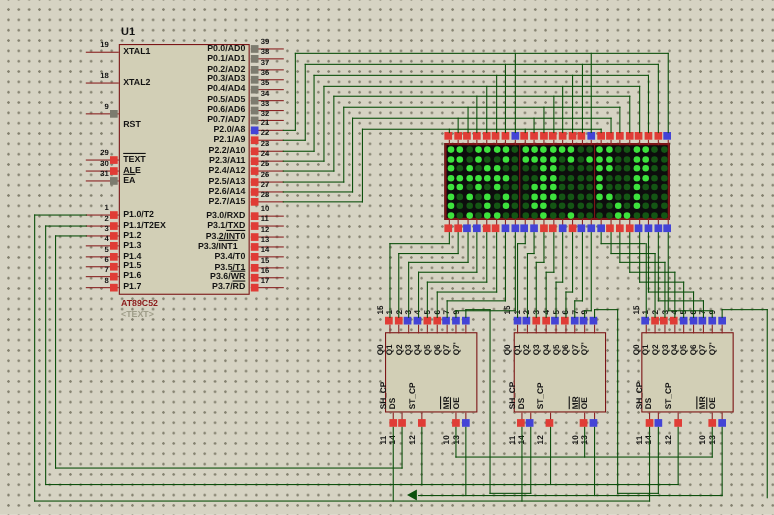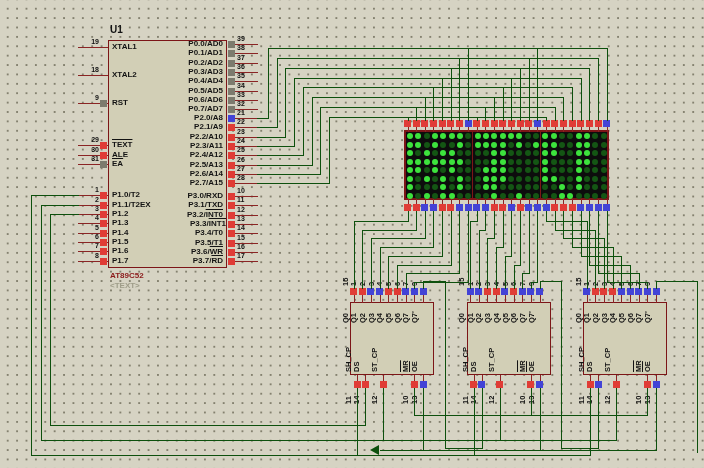--- a/index.html
+++ b/index.html
@@ -29,21 +29,21 @@
 <div class="body abs" style="left: 108px; top: 40px; width: 119px; height: 228px;"></div>
     <div class="abs" style="left: 78px; top: 47px; width: 30px; height: 1px; background: var(--stub);"></div>
     <div class="lbl num" style="left: 84px; top: 38px; width: 15px; text-align: right;">19</div>
     <div class="lbl" style="left: 112px; top: 43px;">XTAL1</div>
     <div class="abs" style="left: 78px; top: 75px; width: 30px; height: 1px; background: var(--stub);"></div>
     <div class="lbl num" style="left: 84px; top: 66px; width: 15px; text-align: right;">18</div>
     <div class="lbl" style="left: 112px; top: 71px;">XTAL2</div>
     <div class="abs" style="left: 78px; top: 103px; width: 30px; height: 1px; background: var(--stub);"></div>
     <div class="abs" style="left: 100px; top: 99.5px; width: 7px; height: 7px; background: var(--sq-grey);"></div>
     <div class="lbl num" style="left: 84px; top: 94px; width: 15px; text-align: right;">9</div>
-    <div class="lbl" style="left: 112px; top: 99px;">RST</div>
+    <div class="lbl" style="left: 112px; top: 109px;">RST</div>
     <div class="abs" style="left: 78px; top: 145px; width: 30px; height: 1px; background: var(--stub);"></div>
     <div class="abs" style="left: 100px; top: 141.5px; width: 7px; height: 7px; background: var(--sq-red);"></div>
     <div class="lbl num" style="left: 84px; top: 136px; width: 15px; text-align: right;">29</div>
     <div class="lbl" style="left: 112px; top: 141px;"><span class="bar">TEXT</span></div>
     <div class="abs" style="left: 78px; top: 155px; width: 30px; height: 1px; background: var(--stub);"></div>
     <div class="abs" style="left: 100px; top: 151.5px; width: 7px; height: 7px; background: var(--sq-red);"></div>
     <div class="lbl num" style="left: 84px; top: 146px; width: 15px; text-align: right;">30</div>
     <div class="lbl" style="left: 112px; top: 151px;">ALE</div>
     <div class="abs" style="left: 78px; top: 164px; width: 30px; height: 1px; background: var(--stub);"></div>
     <div class="abs" style="left: 100px; top: 160.5px; width: 7px; height: 7px; background: var(--sq-grey);"></div>
@@ -153,21 +153,21 @@
     <div class="abs" style="left: 228px; top: 201.5px; width: 7px; height: 7px; background: var(--sq-red);"></div>
     <div class="lbl num" style="left: 237px; top: 196px;">11</div>
     <div class="lbl" style="left: 112px; top: 201px; width: 111px; text-align: right;">P3.1/TXD</div>
     <div class="abs" style="left: 228px; top: 215px; width: 30px; height: 1px; background: var(--stub);"></div>
     <div class="abs" style="left: 228px; top: 211.5px; width: 7px; height: 7px; background: var(--sq-red);"></div>
     <div class="lbl num" style="left: 237px; top: 206px;">12</div>
     <div class="lbl" style="left: 112px; top: 211px; width: 111px; text-align: right;"><span>P3.2/</span><span class="bar">INT0</span></div>
     <div class="abs" style="left: 228px; top: 224px; width: 30px; height: 1px; background: var(--stub);"></div>
     <div class="abs" style="left: 228px; top: 220.5px; width: 7px; height: 7px; background: var(--sq-red);"></div>
     <div class="lbl num" style="left: 237px; top: 215px;">13</div>
-    <div class="lbl" style="left: 115px; top: 220px; width: 111px; text-align: right;"><span>P3.3/</span><span class="bar">INT1</span></div>
+    <div class="lbl" style="left: 105px; top: 220px; width: 111px; text-align: right;"><span>P3.3/</span><span class="bar">INT1</span></div>
     <div class="abs" style="left: 228px; top: 233px; width: 30px; height: 1px; background: var(--stub);"></div>
     <div class="abs" style="left: 228px; top: 229.5px; width: 7px; height: 7px; background: var(--sq-red);"></div>
     <div class="lbl num" style="left: 237px; top: 224px;">14</div>
     <div class="lbl" style="left: 112px; top: 229px; width: 111px; text-align: right;">P3.4/T0</div>
     <div class="abs" style="left: 228px; top: 243px; width: 30px; height: 1px; background: var(--stub);"></div>
     <div class="abs" style="left: 228px; top: 239.5px; width: 7px; height: 7px; background: var(--sq-red);"></div>
     <div class="lbl num" style="left: 237px; top: 234px;">15</div>
     <div class="lbl" style="left: 112px; top: 239px; width: 111px; text-align: right;">P3.5/T1</div>
     <div class="abs" style="left: 228px; top: 252px; width: 30px; height: 1px; background: var(--stub);"></div>
     <div class="abs" style="left: 228px; top: 248.5px; width: 7px; height: 7px; background: var(--sq-red);"></div>

